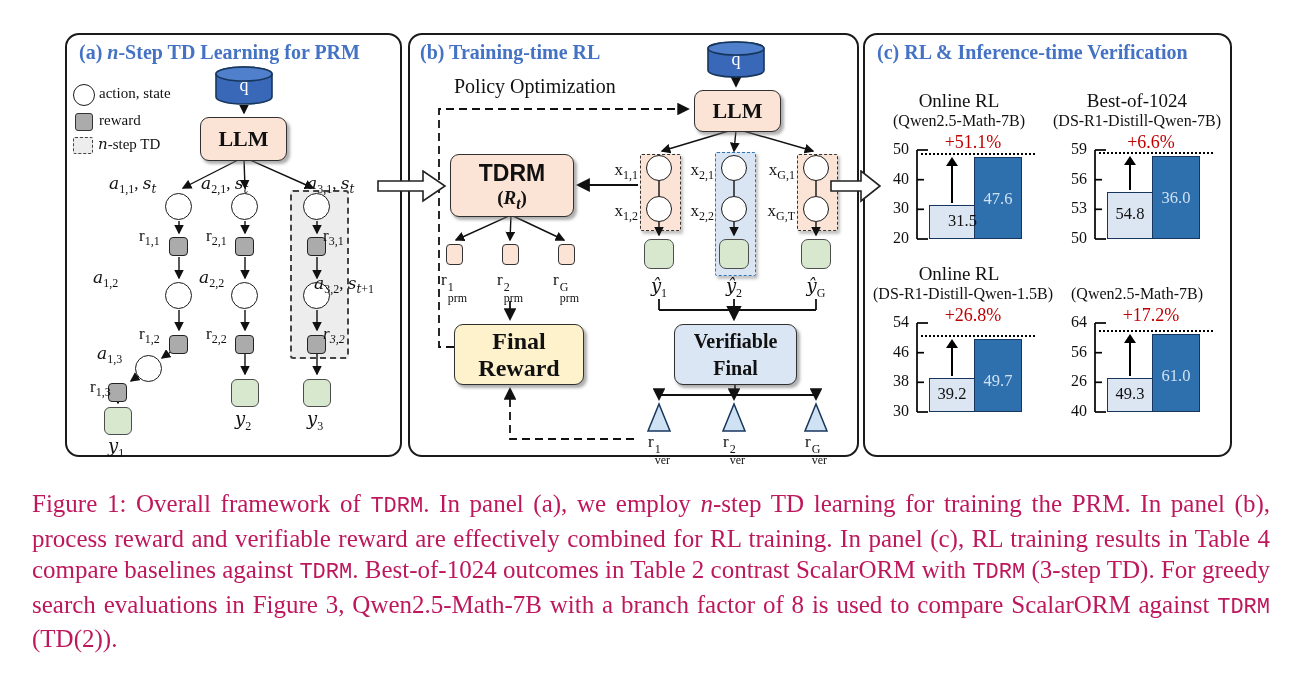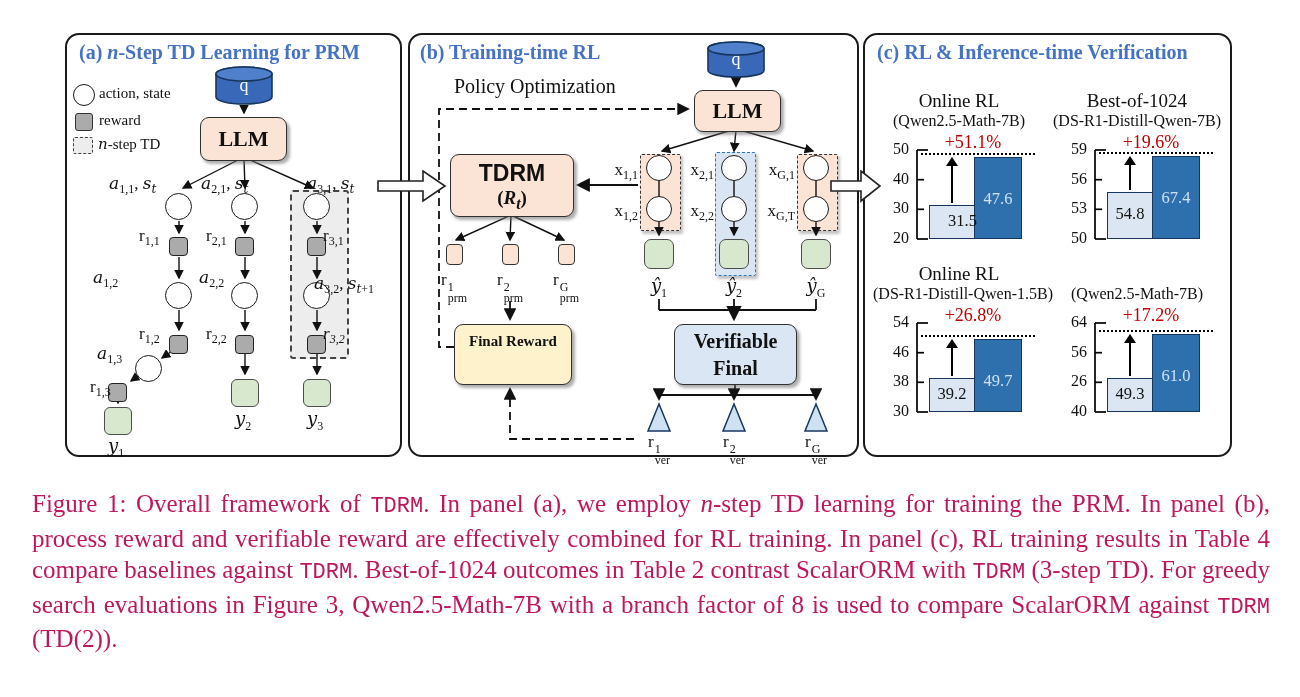--- a/index.html
+++ b/index.html
@@ -227,21 +227,21 @@
     <div class="lab" style="left:186px;top:126px;width:42px;text-align:right;">x<sub>1,1</sub></div>
     <div class="lab" style="left:186px;top:167px;width:42px;text-align:right;">x<sub>1,2</sub></div>
     <div class="lab" style="left:262px;top:126px;width:42px;text-align:right;">x<sub>2,1</sub></div>
     <div class="lab" style="left:262px;top:167px;width:42px;text-align:right;">x<sub>2,2</sub></div>
     <div class="lab" style="left:343px;top:126px;width:42px;text-align:right;">x<sub>G,1</sub></div>
     <div class="lab" style="left:343px;top:167px;width:42px;text-align:right;">x<sub>G,T</sub></div>
     <div class="lab" style="left:229px;top:241px;width:40px;text-align:center;font-size:18px;"><i>ŷ</i><sub>1</sub></div>
     <div class="lab" style="left:304px;top:241px;width:40px;text-align:center;font-size:18px;"><i>ŷ</i><sub>2</sub></div>
     <div class="lab" style="left:386px;top:241px;width:40px;text-align:center;font-size:18px;"><i>ŷ</i><sub>G</sub></div>
 
-    <div class="box yellow bold-serif" style="left:44px;top:289px;width:118px;height:61px;font-size:15px;line-height:27px;padding-top:3px;box-sizing:border-box;z-index:3;">Final Reward</div>
+    <div class="box yellow bold-serif" style="left:44px;top:289px;width:130px;height:61px;font-size:24px;line-height:27px;padding-top:3px;box-sizing:border-box;z-index:3;">Final Reward</div>
     <div class="box blue bold-serif" style="left:264px;top:289px;width:123px;height:61px;font-size:20px;line-height:27px;padding-top:3px;box-sizing:border-box;z-index:3;">Verifiable Final</div>
 
     <div class="lab" style="left:227px;top:398px;width:44px;text-align:center;">r<span class="ss">
           <span>1</span>
           <span>ver</span>
         </span></div>
     <div class="lab" style="left:302px;top:398px;width:44px;text-align:center;">r<span class="ss">
           <span>2</span>
           <span>ver</span>
         </span></div>
@@ -278,21 +278,21 @@
           <div class="hd"></div>
           <div class="sh"></div>
         </div>
       <div class="bval" style="left: 56px; width: 67px; top: 120.942px;">31.5</div>
       <div class="bval" style="left: 101px; width: 48px; color: var(--bar_dark_label); top: 99.12px;">47.6</div>
     </div>
 
     <div class="chart" style="left:186px;top:55px;">
       <div class="ct1">Best-of-1024</div>
       <div class="ct2">(DS-R1-Distill-Qwen-7B)</div>
-      <div class="delta">+19.6%</div>
+      <div class="delta">+6.6%</div>
       <svg class="abs" style="left:40px;top:56px;" width="20" height="98">
           <g stroke="#000" stroke-width="1.7">
             <line x1="4" y1="4" x2="4" y2="93"></line>
             <line x1="4" y1="4" x2="15" y2="4"></line>
             <line x1="4" y1="33.7" x2="11" y2="33.7"></line>
             <line x1="4" y1="63.3" x2="11" y2="63.3"></line>
             <line x1="4" y1="93" x2="15" y2="93"></line>
           </g>
         </svg>
       <div class="tick" style="top:50px;">59</div>
@@ -300,21 +300,21 @@
       <div class="tick" style="top:109px;">53</div>
       <div class="tick" style="top:139px;">50</div>
       <div class="bar light" style="top: 101.533px; height: 47.4667px;"></div>
       <div class="bar dark" style="top: 65.9333px; height: 83.0667px;"></div>
       <div class="dotl" style="top: 61.9333px;"></div>
       <div class="uparr" style="top: 65.9333px; height: 33.6px;">
           <div class="hd"></div>
           <div class="sh"></div>
         </div>
       <div class="bval" style="left: 56px; width: 46px; top: 114.267px;">54.8</div>
-      <div class="bval" style="left: 101px; width: 48px; color: var(--bar_dark_label); top: 97.9333px;">67.4</div>
+      <div class="bval" style="left: 101px; width: 48px; color: var(--bar_dark_label); top: 97.9333px;">36.0</div>
     </div>
 
     <div class="chart" style="left:8px;top:228px;">
       <div class="ct1">Online RL</div>
       <div class="ct2">(DS-R1-Distill-Qwen-1.5B)</div>
       <div class="delta">+26.8%</div>
       <svg class="abs" style="left:40px;top:56px;" width="20" height="98">
           <g stroke="#000" stroke-width="1.7">
             <line x1="4" y1="4" x2="4" y2="93"></line>
             <line x1="4" y1="4" x2="15" y2="4"></line>

